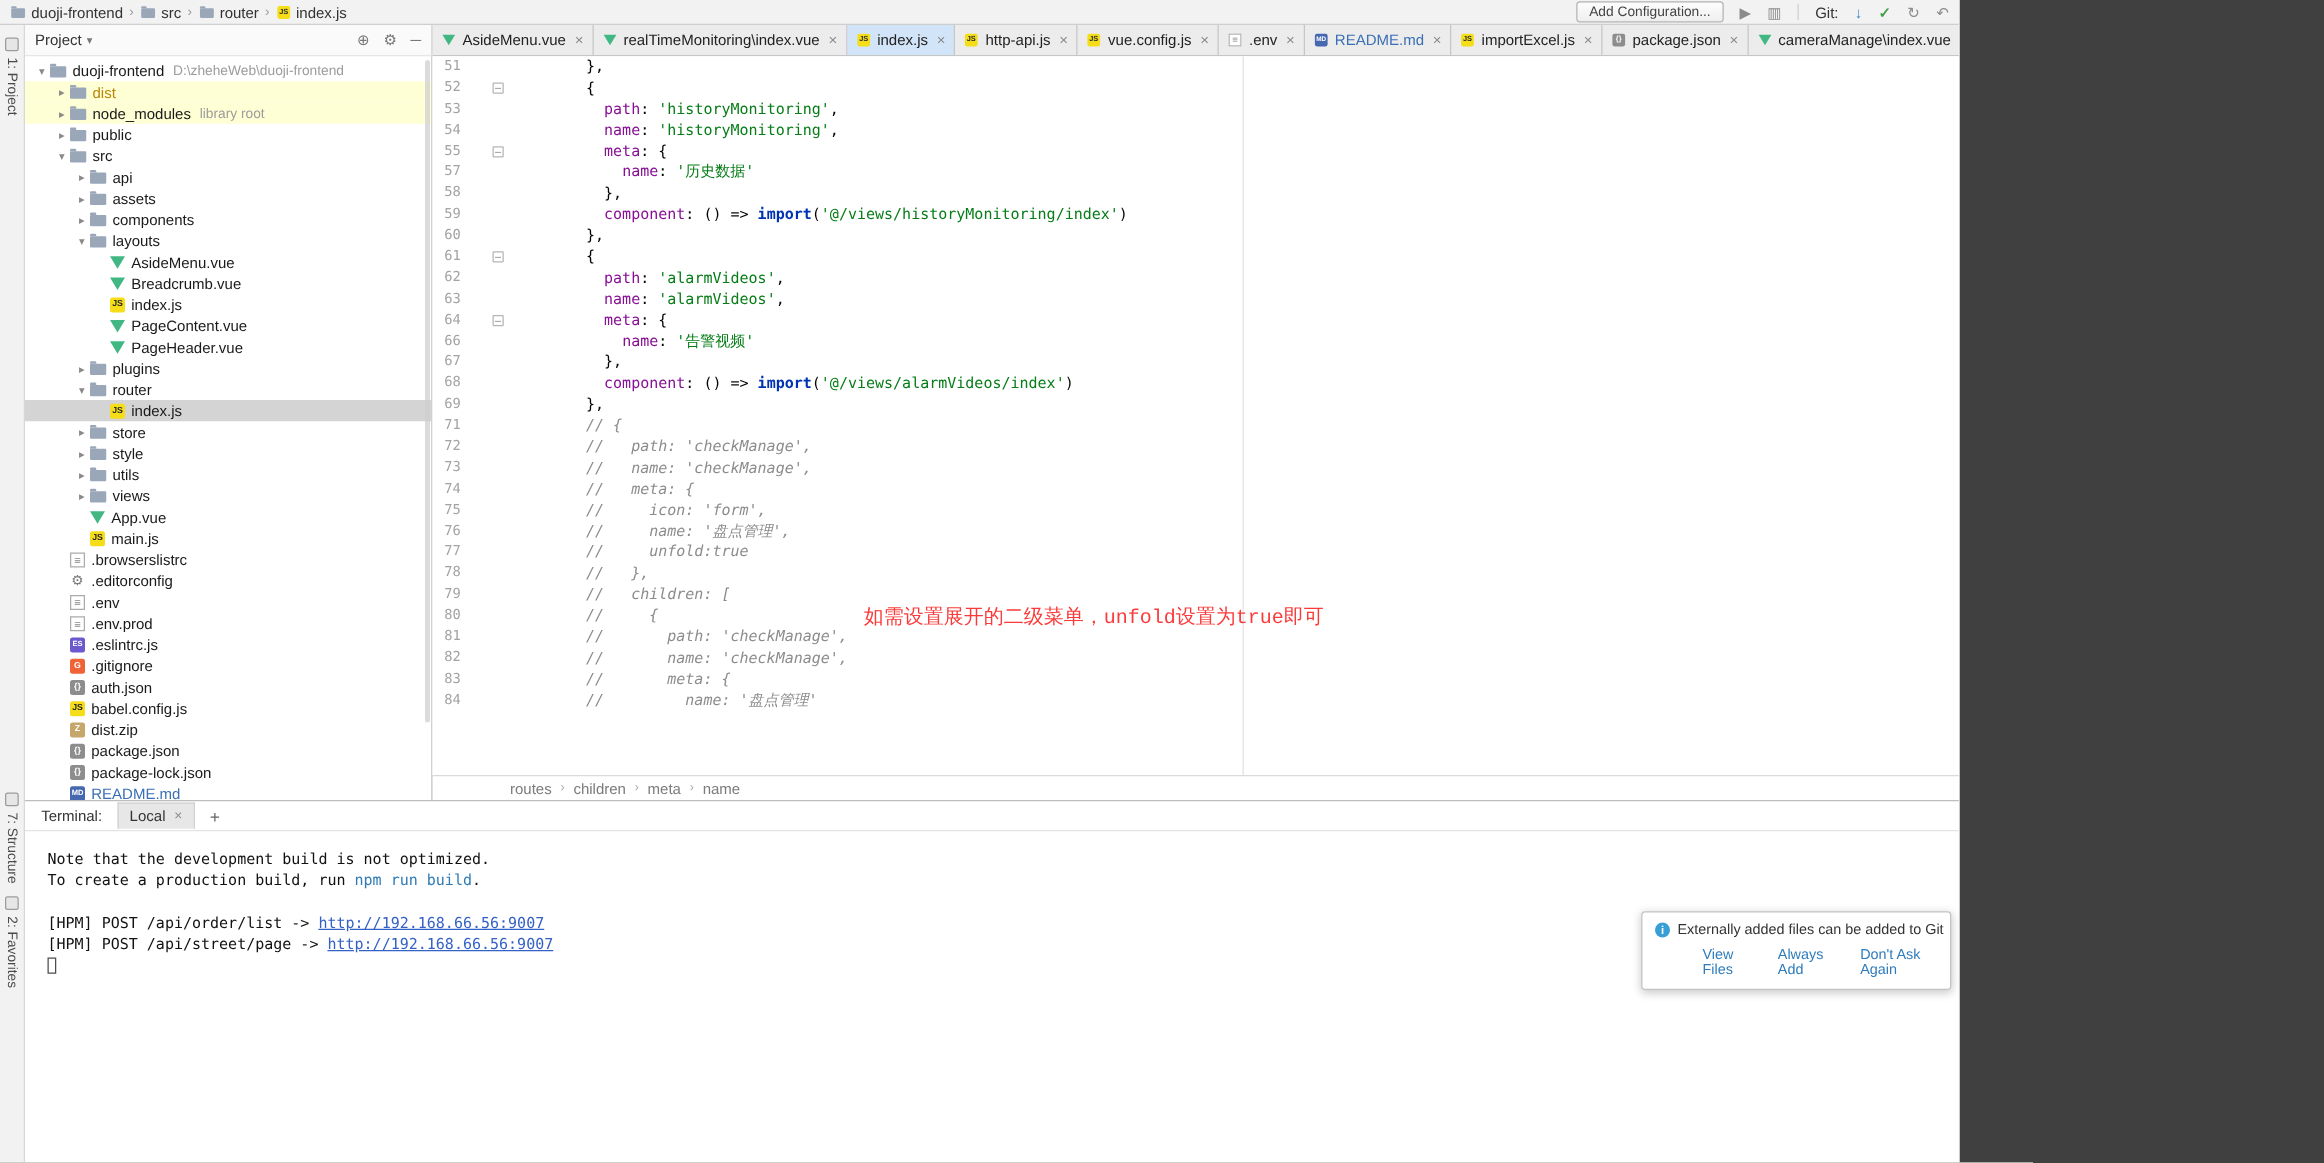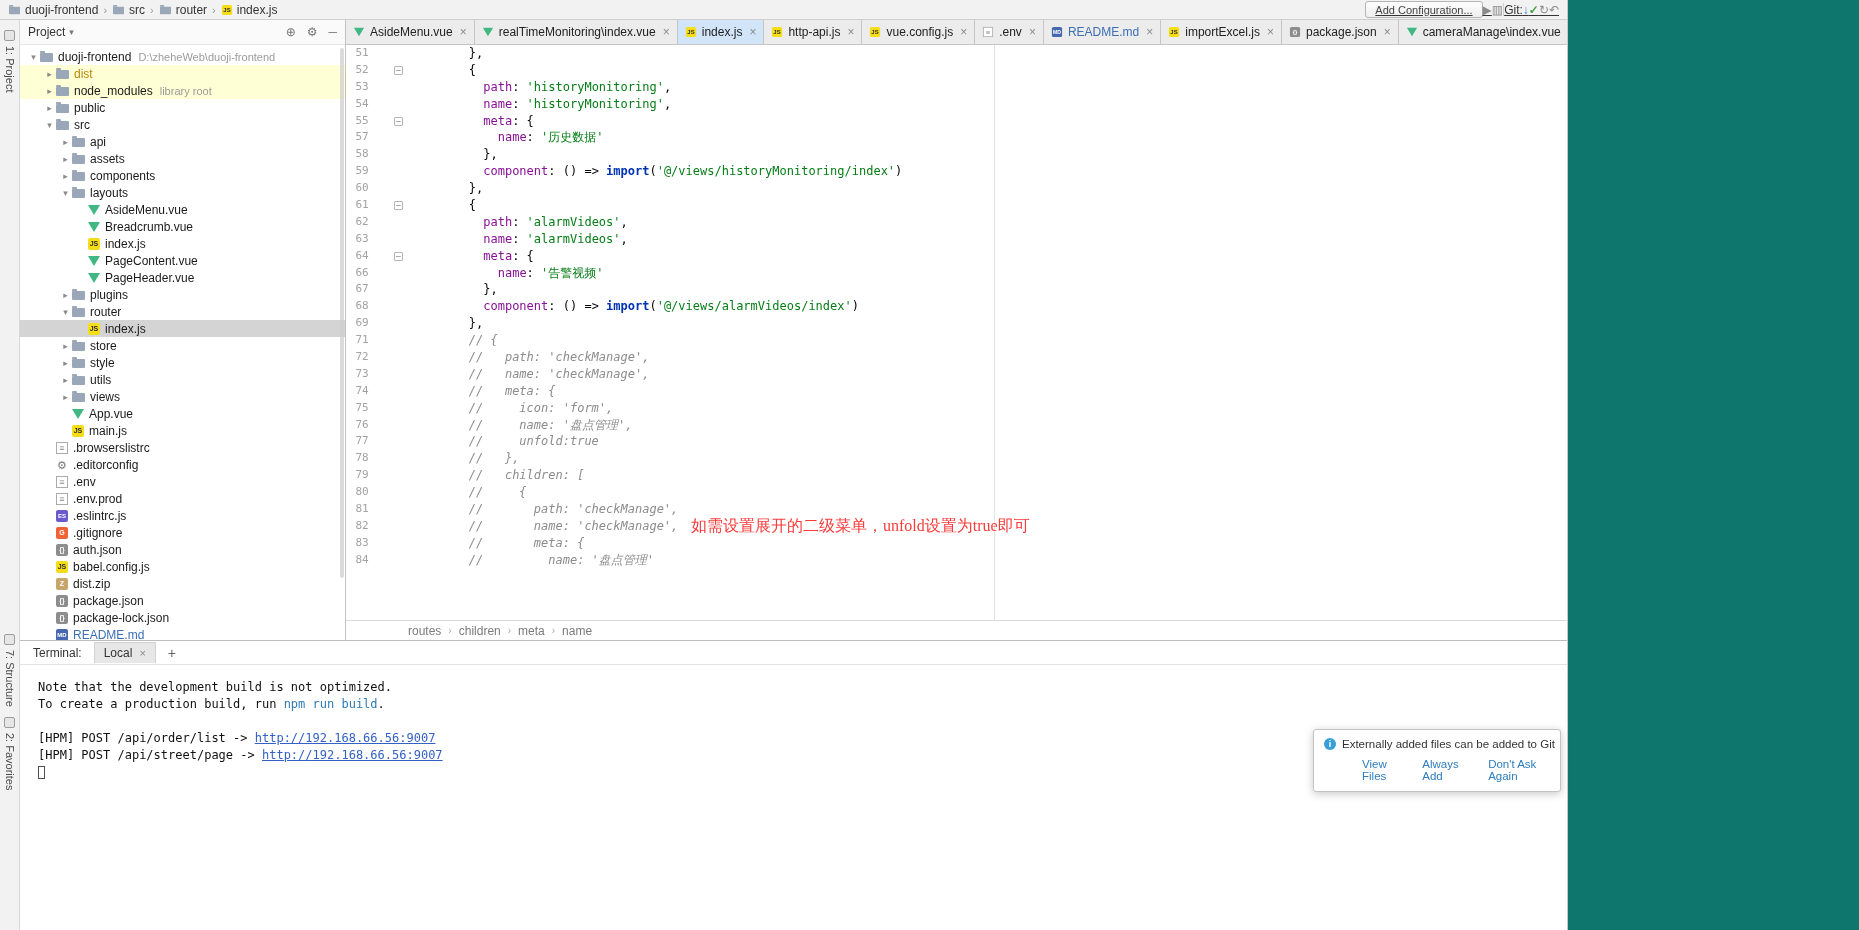--- a/index.html
+++ b/index.html
@@ -1,28 +1,28 @@
 <!DOCTYPE html>
 <html><head>
 <meta charset="utf-8">
 <style>
   * { margin:0; padding:0; box-sizing:border-box; }
   html,body { width:1859px; height:930px; background:#fff; overflow:hidden;
     font-family:"Liberation Sans",sans-serif; }
-  .page { position:relative; width:1859px; height:930px; background:#0f766e; }
+  .page { position:relative; width:1859px; height:930px; background:#404040; }
   .window { position:absolute; left:0; top:0; width:1568px; height:930px;
     background:#fff; border-right:1px solid #c9c9c9; display:flex; flex-direction:column; }
 
   
   .topbar { height:20px; flex:none; background:#f2f2f2; border-bottom:1px solid #cfcfcf;
     display:flex; align-items:center; padding:0 8px; font-size:12px; color:#333; }
   .nav-bc { display:flex; align-items:center; gap:3px; }
   .nav-item { display:flex; align-items:center; gap:4px; cursor:default; }
   .nav-sep { color:#9a9a9a; margin:0 2px; font-size:11px; }
-  .topbar-right { margin-left:auto; display:flex; align-items:center; gap:0;text-decoration:underline; }
+  .topbar-right { margin-left:auto; display:flex; align-items:center; gap:13px; }
   .add-config { height:17px; font-size:11px; padding:0 9px; border:1px solid #b4b4b4;
     border-radius:3px; background:linear-gradient(#fdfdfd,#efefef); color:#444; cursor:default; }
   .tb-icon { font-size:12px; color:#8b8b8b; cursor:default; line-height:1; }
   .tb-icon.blue { color:#3a87c8; font-weight:bold; }
   .tb-icon.green { color:#43a047; font-weight:bold; }
   .tb-sep { width:1px; height:13px; background:#cfcfcf; }
   .git-label { font-size:12px; color:#333; }
 
   
   .body-row { flex:1; display:flex; min-height:0; }
@@ -76,21 +76,21 @@
   .fold { position:absolute; left:16px; top:4px; width:9px; height:9px; border:1px solid #b5b5b5;
     border-radius:1px; background:#fff; color:#777; font-size:8px; line-height:7px; text-align:center; }
   .ct { white-space:pre; }
   .ct span { white-space:pre; }
   .seg-p { color:#060606; }
   .seg-k { color:#871094; }
   .seg-s { color:#067d17; }
   .seg-kw { color:#0033b3; font-weight:bold; }
   .seg-c { color:#8c8c8c; font-style:italic; }
   .annotation { position:absolute; left:345px; top:441px; font-size:16px; color:#fb3b3b;
-    font-family:Liberation Serif, serif; white-space:nowrap;margin-top:32px; }
+    font-family:Liberation Mono, monospace; white-space:nowrap; }
 
   .editor-breadcrumb { height:20px; flex:none; border-top:1px solid #dadada; background:#fff;
     display:flex; align-items:center; gap:7px; padding-left:62px; font-size:12px; color:#7b7b7b; }
   .ebc-sep { color:#ababab; font-size:10px; }
   .ebc-item { cursor:default; }
 
   
   .terminal { flex:1; min-height:0; border-top:1px solid #bdbdbd; background:#fff;
     display:flex; flex-direction:column; }
   .terminal-header { height:24px; flex:none; display:flex; align-items:center;

